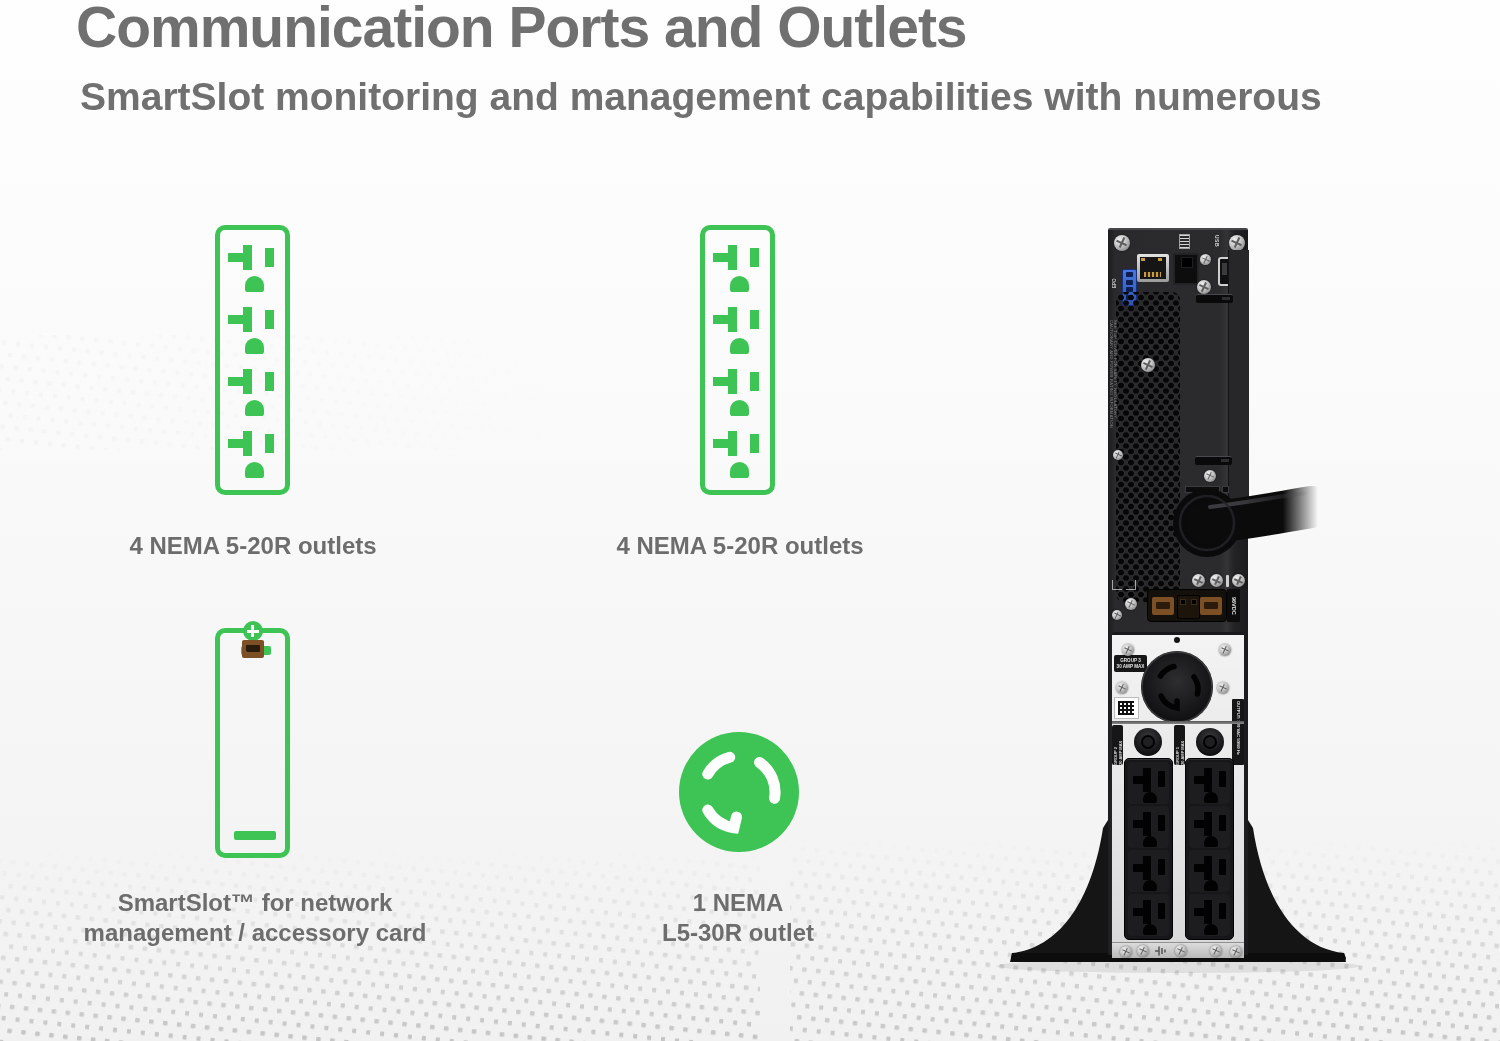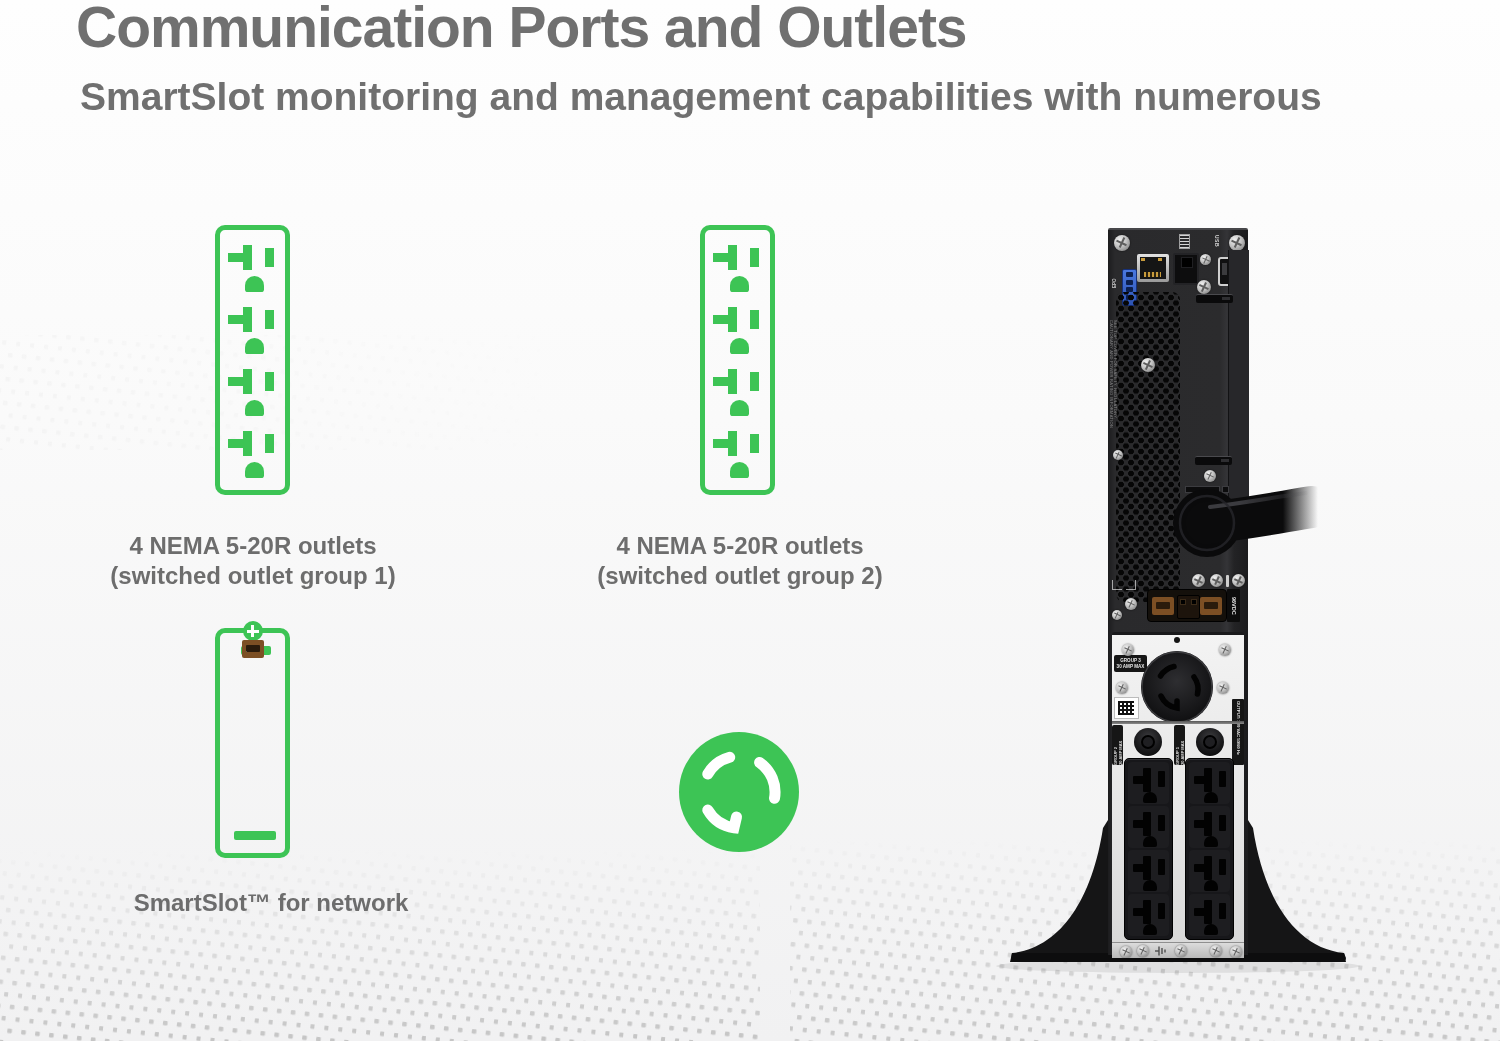--- a/index.html
+++ b/index.html
@@ -187,21 +187,20 @@
         <div class="o-dome"></div>
       </div>
     <div class="ou">
         <div class="o-t"></div>
         <div class="o-bar"></div>
         <div class="o-dome"></div>
       </div>
   </div>
   <div class="abs flabel" style="left:103px;top:531px;width:300px">
     <span class="sub2">4 NEMA 5-20R outlets</span>
-    <span class="sub2">(switched outlet group 1)</span>
   </div>
 
   <div class="fig strip" style="left:700px;top:225px">
     <div class="ou">
         <div class="o-t"></div>
         <div class="o-bar"></div>
         <div class="o-dome"></div>
       </div>
     <div class="ou">
         <div class="o-t"></div>
@@ -214,41 +213,45 @@
         <div class="o-dome"></div>
       </div>
     <div class="ou">
         <div class="o-t"></div>
         <div class="o-bar"></div>
         <div class="o-dome"></div>
       </div>
   </div>
   <div class="abs flabel" style="left:590px;top:531px;width:300px">
     <span class="sub2">4 NEMA 5-20R outlets</span>
-    <span class="sub2">(switched outlet group 2)</span>
   </div>
 
   <div class="fig card" style="left:215px;top:628px">
     <div class="screw-g tp"></div>
     <div class="bar-top"></div>
     <div class="bar-bot"></div>
     <div class="screw-g bt"></div>
   </div>
-  <div class="abs flabel" style="left:91px;top:888px;width:360px">
+  <div class="abs flabel" style="left:75px;top:888px;width:360px">
     <span class="sub2">SmartSlot™ for network</span>
+    <span class="sub2">management / accessory card</span>
   </div>
 
   <svg class="fig" style="left:679px;top:732px" width="120" height="120">
     <circle cx="60" cy="60" r="60" fill="#3dc455"></circle>
     <g stroke="#fff" stroke-width="11" fill="none" stroke-linecap="round">
       <path d="M 28.8 42 A 36 36 0 0 1 50.7 25.2"></path>
       <path d="M 80.6 30.5 A 36 36 0 0 1 95.5 66.3"></path>
       <path d="M 28.8 78 A 36 36 0 0 0 55 95.7 L 57.5 85"></path>
     </g>
   </svg>
+  <div class="abs flabel" style="left:638px;top:888px;width:200px">
+    <span class="sub2">1 NEMA</span>
+    <span class="sub2">L5-30R outlet</span>
+  </div>
 
   <svg class="abs" style="left:990px;top:810px" width="380" height="170">
     <ellipse cx="188" cy="156" rx="182" ry="7" fill="#000" opacity="0.08"></ellipse>
     <path d="M 22 143 C 70 138 102 90 113 18 L 118 10 L 258 10 L 263 18 C 274 90 306 138 354 143 L 356 148 Q 356 152 350 152 L 26 152 Q 20 152 22 143 Z" fill="#151516"></path>
     <path d="M 22 143 L 354 143 L 356 152 L 20 152 Z" fill="#0d0d0e"></path>
   </svg>
 
   <div class="abs tower">
     <div class="scr s16 abs" style="left:6px;top:5px"></div>
     <div class="scr s16 abs" style="left:121px;top:5px"></div>

